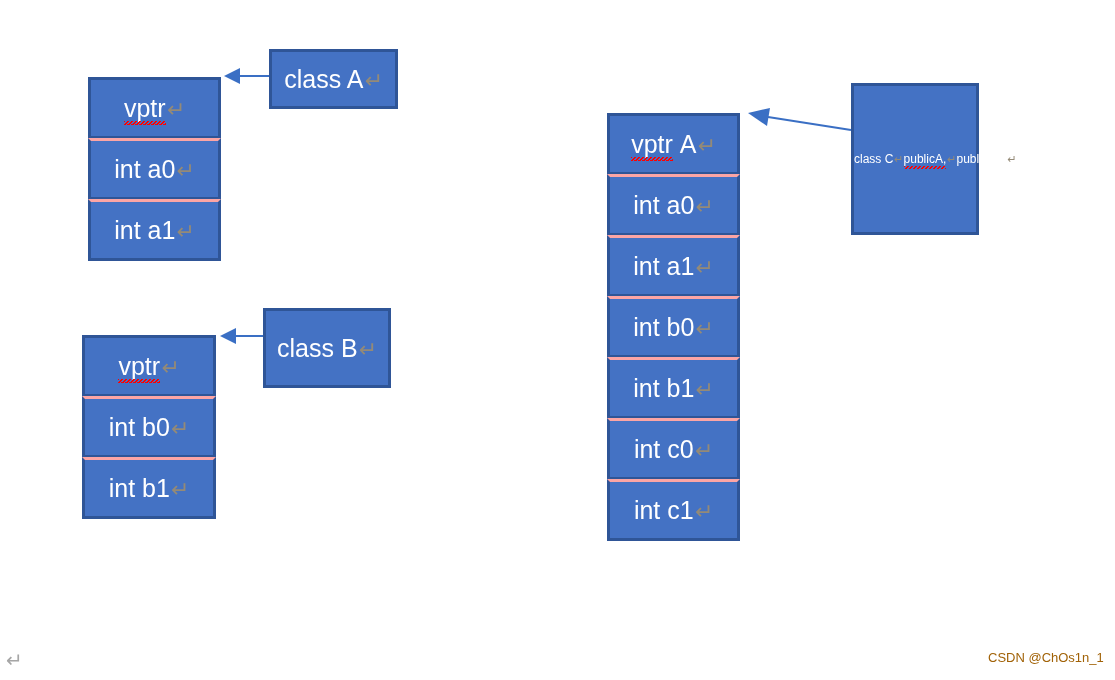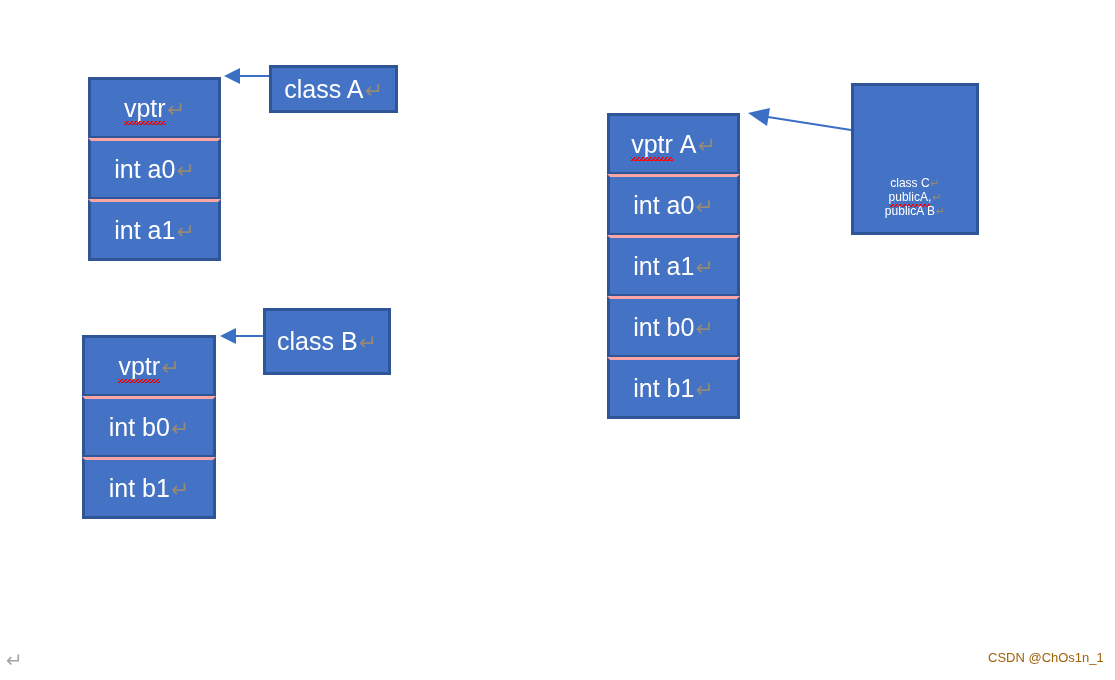--- a/index.html
+++ b/index.html
@@ -101,23 +101,23 @@
     font-size: 25px;
     white-space: nowrap;
   }
 
   .class-box-multi {
     position: absolute;
     box-sizing: border-box;
     background: #4472C4;
     border: 3px solid #2F5597;
     display: flex;
-    flex-direction: column;
+    flex-direction: row;
     align-items: center;
-    justify-content: flex-end;
+    justify-content: flex-start;
     color: #ffffff;
     padding: 14px 0;
   }
   .class-box-multi .line {
     font-size: 12px;
     white-space: nowrap;
     position: relative;
     display: inline-block;
   }
   .class-box-multi .squiggle > .word::after {
@@ -205,27 +205,33 @@
     </div>
     <div class="slot" style="height:62px;">
       <span class="slot-text"><span class="word">int a1</span><span class="pilcrow">↵</span></span>
     </div>
     <div class="slot" style="height:62px;">
       <span class="slot-text"><span class="word">int b0</span><span class="pilcrow">↵</span></span>
     </div>
     <div class="slot" style="height:62px;">
       <span class="slot-text"><span class="word">int b1</span><span class="pilcrow">↵</span></span>
     </div>
-  </div>
-
-  <div class="class-box" id="class-a-box" style="left:269px; top:65px; width:129px; height:48px;">
+    <div class="slot" style="height:62px;">
+      <span class="slot-text"><span class="word">int c0</span><span class="pilcrow">↵</span></span>
+    </div>
+    <div class="slot" style="height:62px;">
+      <span class="slot-text"><span class="word">int c1</span><span class="pilcrow">↵</span></span>
+    </div>
+  </div>
+
+  <div class="class-box" id="class-a-box" style="left:269px; top:49px; width:129px; height:60px;">
     <span class="label"><span>class A</span><span class="pilcrow">↵</span></span>
   </div>
 
-  <div class="class-box" id="class-b-box" style="left:263px; top:308px; width:128px; height:67px;">
+  <div class="class-box" id="class-b-box" style="left:263px; top:308px; width:128px; height:80px;">
     <span class="label"><span>class B</span><span class="pilcrow">↵</span></span>
   </div>
 
   <div class="class-box-multi" id="class-c-box" style="left:851px; top:83px; width:128px; height:152px;">
     <span class="line"><span class="word">class C</span><span class="pilcrow-sm">↵</span></span>
     <span class="line squiggle"><span class="word">publicA,</span><span class="pilcrow-sm">↵</span></span>
     <span class="line"><span class="word">publicA B</span><span class="pilcrow-sm">↵</span></span>
   </div>
 
   <span class="stray-pilcrow" style="left:6px; top:648px;">↵</span>

